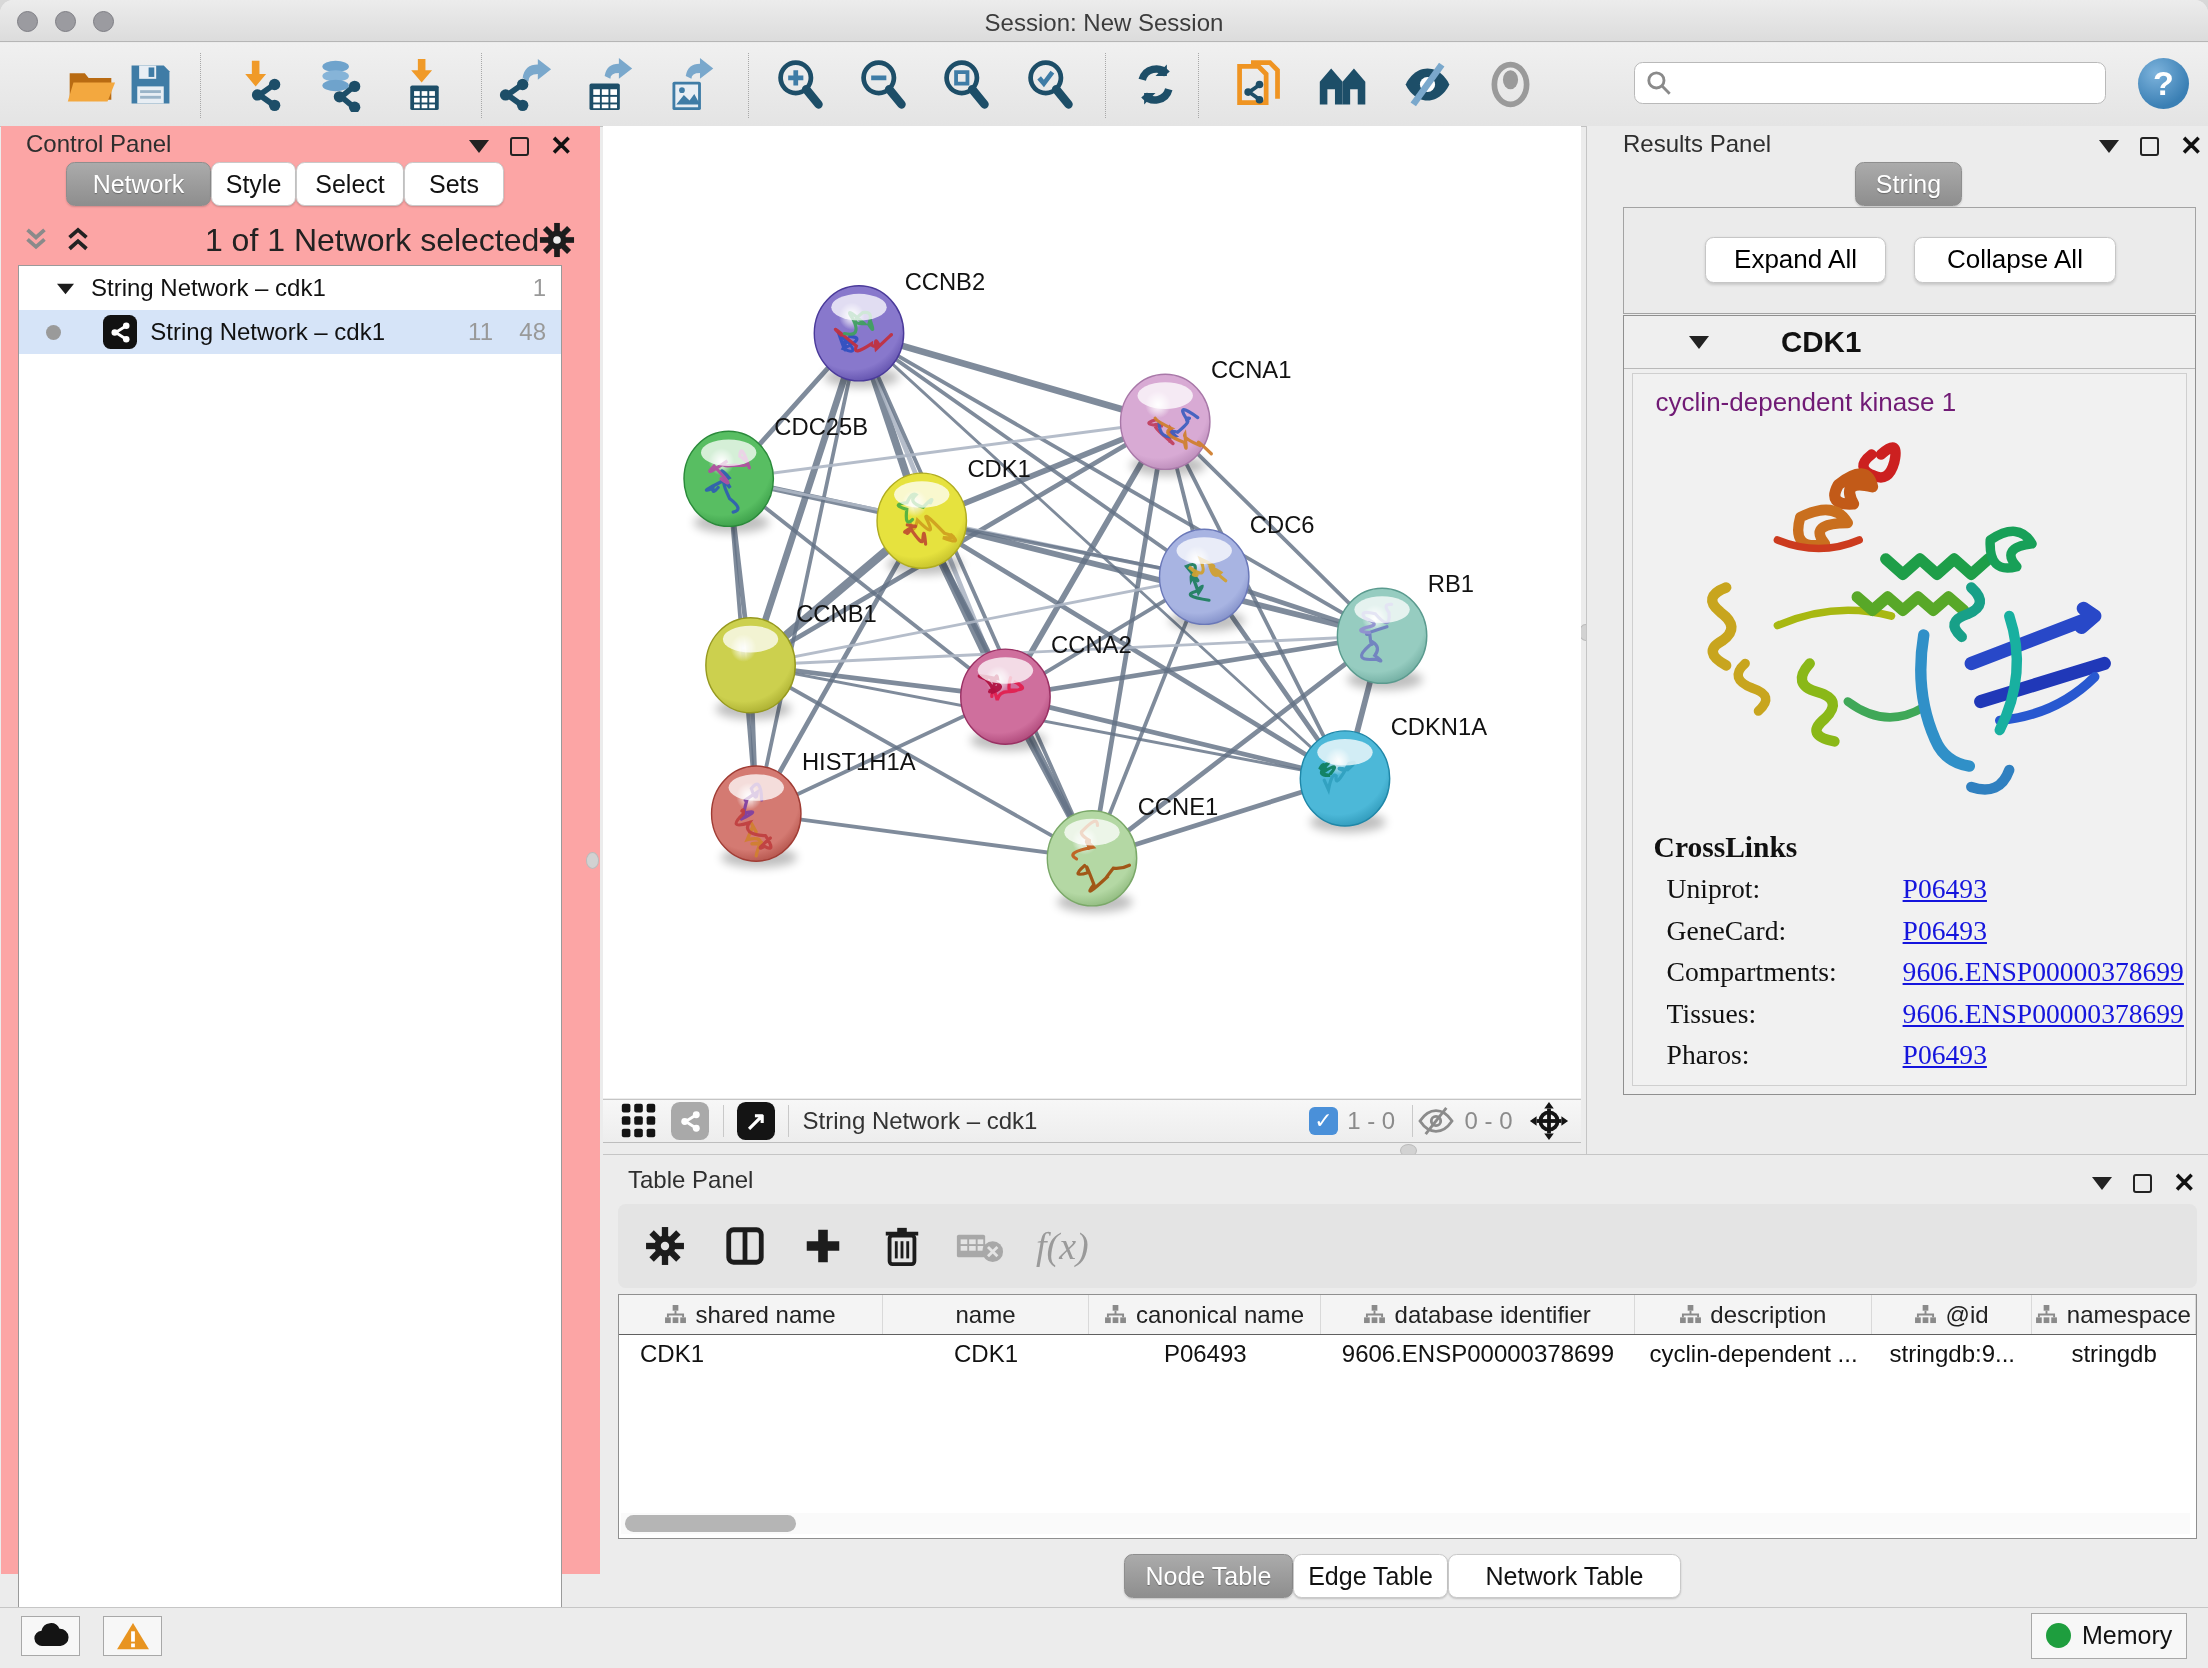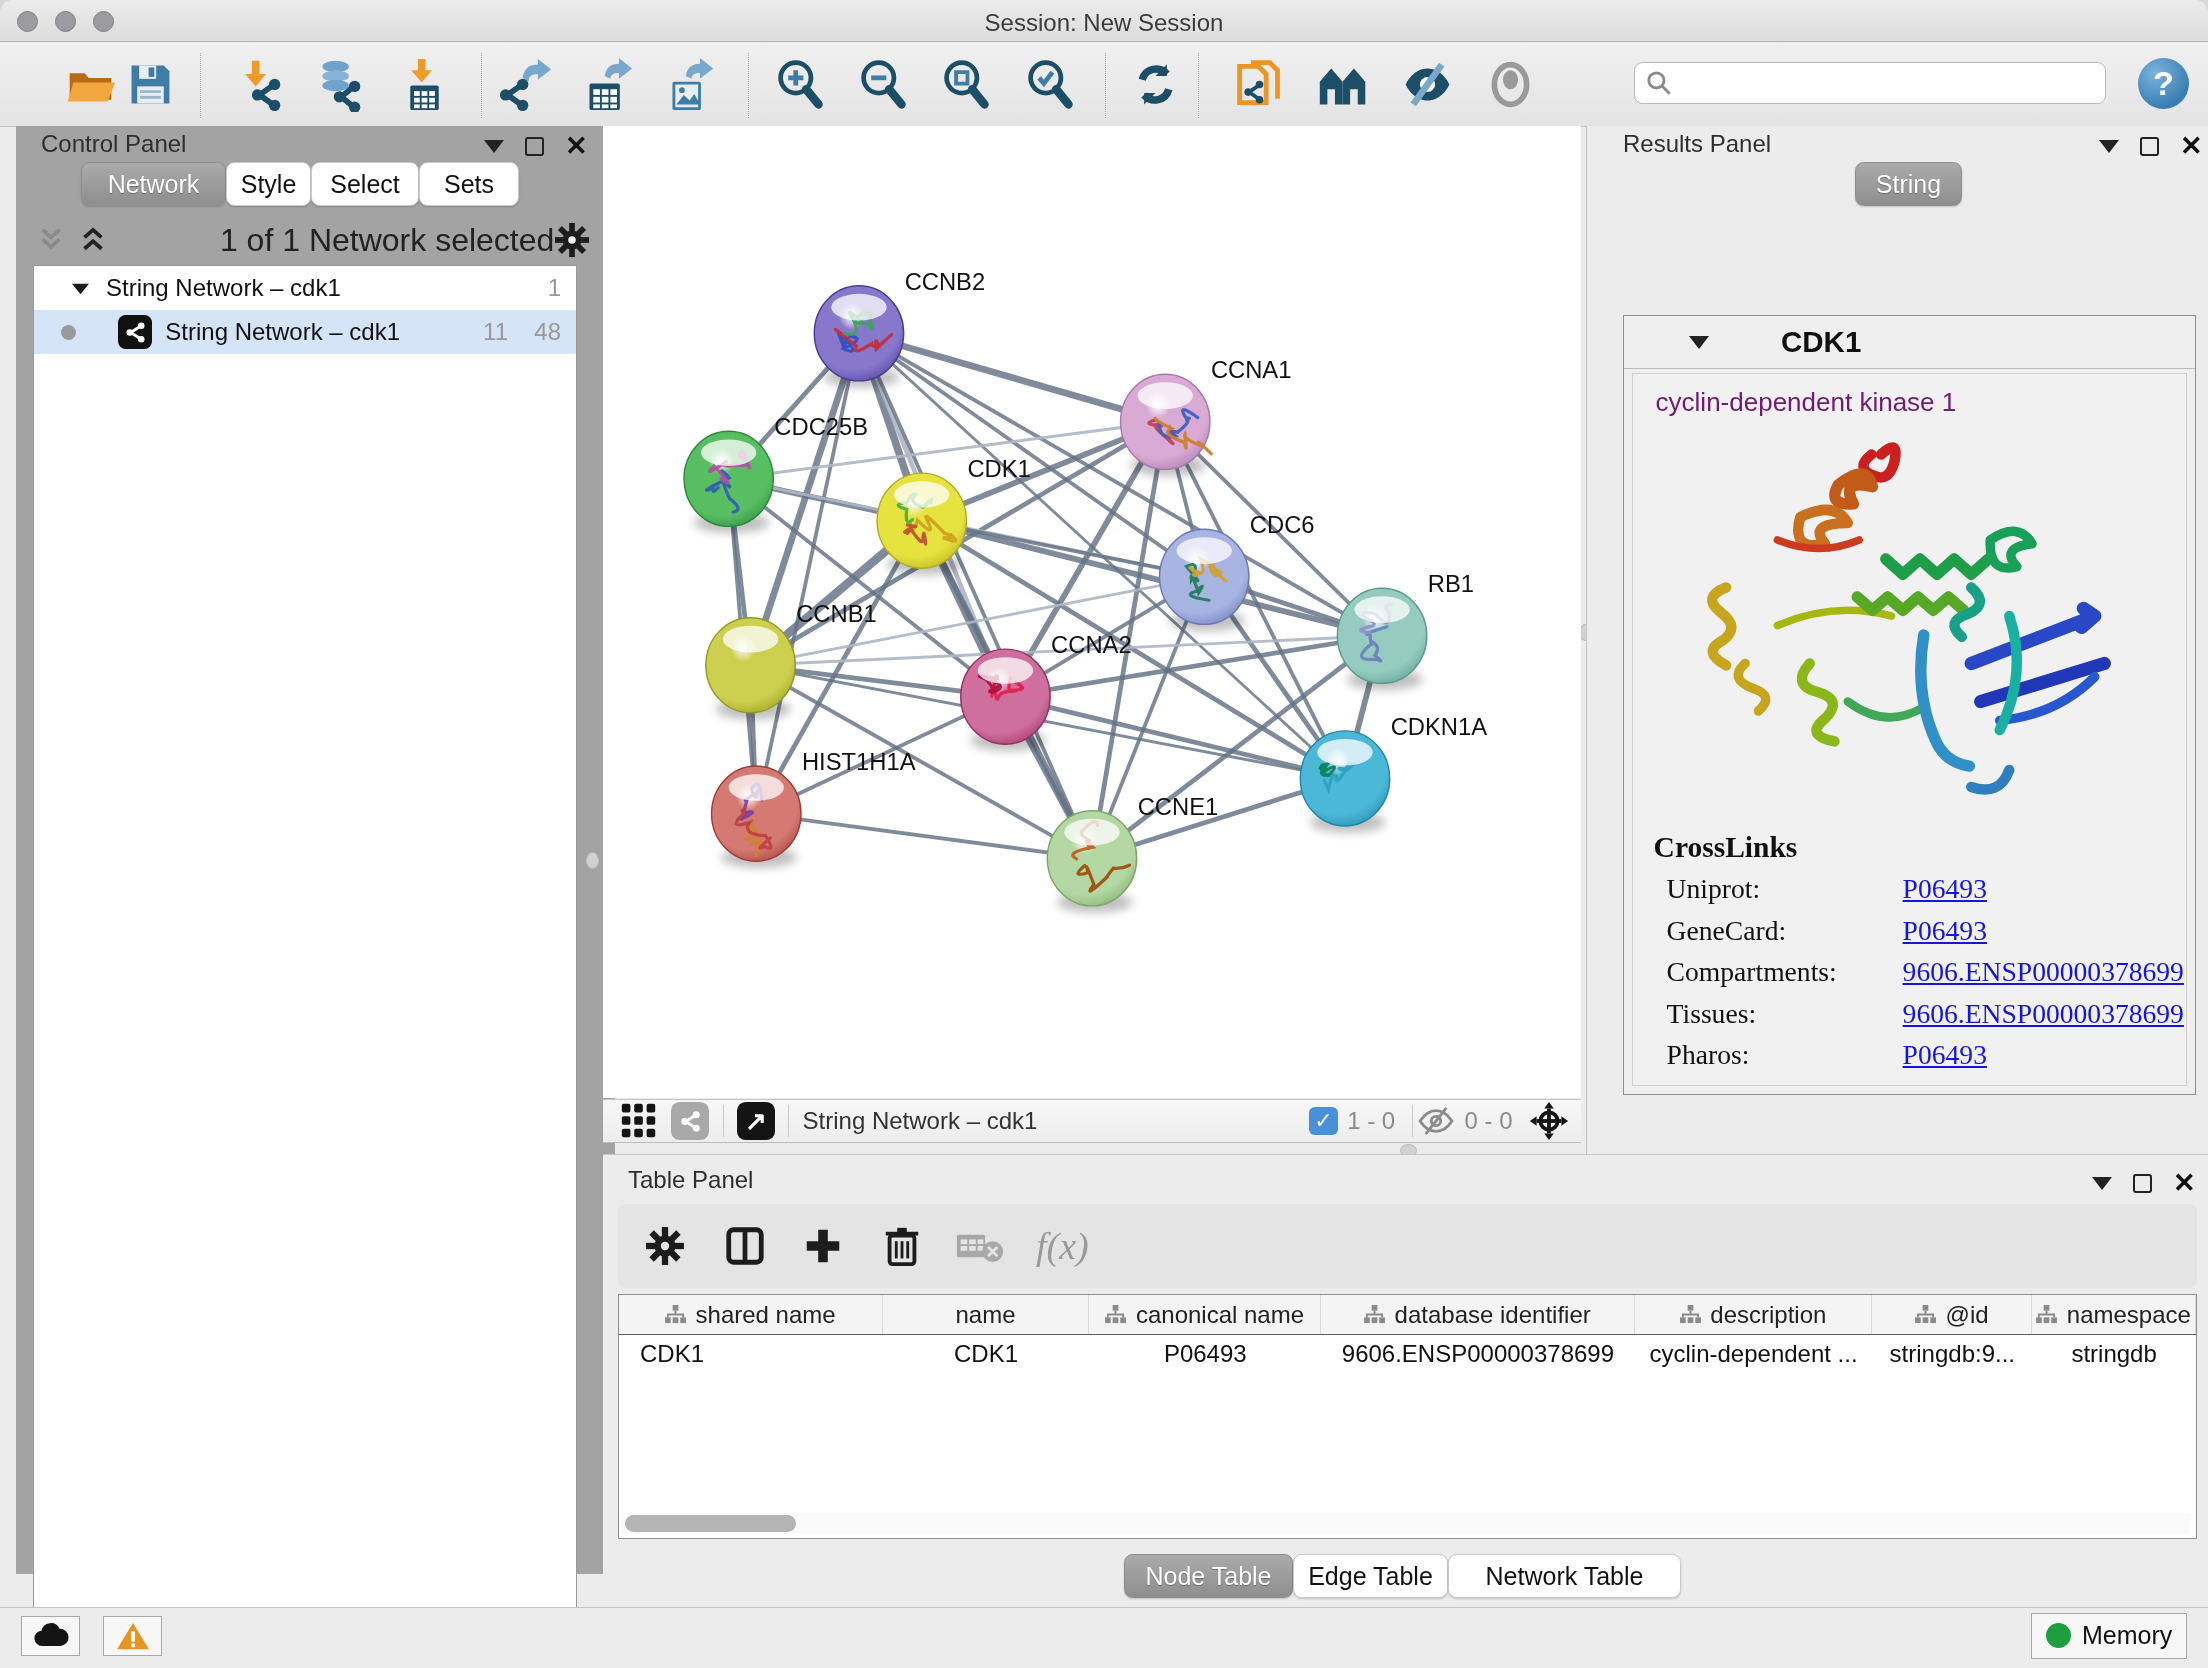--- a/index.html
+++ b/index.html
@@ -30,21 +30,21 @@
   .ph-icons { position:absolute; display:flex; gap:21px; align-items:center; }
   .ph-tri { width:0;height:0;border-left:10.5px solid transparent;border-right:10.5px solid transparent;border-top:13.3px solid #222; }
   .ph-float { width:19px;height:19px;border:2.9px solid #222;border-radius:2.9px; }
   .ph-x { font-size:27px; font-weight:bold; color:#111; line-height:19px; }
 
   .seg-tab { height:44px; display:flex; align-items:center; justify-content:center; font-size:25px;
     background:#fff; color:#111; border:1px solid #c9c9c9; border-radius:8.6px; box-shadow:0 1px 1.9px rgba(0,0,0,.18); }
   .seg-sel { background:linear-gradient(#ababab,#8e8e8e); color:#fff; border-color:#8e8e8e; text-shadow:0 1px 1px rgba(0,0,0,.3); }
 
   
-  .control-panel { position:absolute; left:16px; top:126px; width:599px; height:1448px; background:#a3a3a3; }
+  .control-panel { position:absolute; left:1px; top:126px; width:599px; height:1448px; background:#fca5a5; }
   .cp-tabs { position:absolute; left:65px; top:36px; display:flex; }
   .cp-info { position:absolute; left:19px; top:91px; width:561px; height:46px; display:flex; align-items:center; }
   .cp-list { position:absolute; left:17px; top:139px; width:544px; height:1402px; background:#fff; border:1px solid #9a9a9a; }
   .tree-row { position:relative; height:44px; display:flex; align-items:center; font-size:24px; color:#111; }
   .tree-row .cnt { position:absolute; color:#999; font-size:24px; }
   .row-sel { background:#d6e4f8; }
   .share-badge { width:34px; height:34px; border-radius:7.6px; background:#111; display:flex; align-items:center; justify-content:center; }
 
   
   .network-view { position:absolute; left:603px; top:126px; width:978px; height:972px; background:#fff; overflow:hidden; }
@@ -636,20 +636,28 @@
   <div class="results-panel">
     <div class="panel-title-row" style="left:36px; top:3.8px;">Results Panel</div>
     <div class="ph-icons" style="left:512px; top:11.4px;">
       <div class="ph-tri"></div>
       <div class="ph-float"></div>
       <div class="ph-x">✕</div>
     </div>
     <div class="seg-tab seg-sel" style="position:absolute; left:268px; top:36px; width:107px;">
       <span>String</span>
     </div>
+    <div class="rp-box1">
+      <div class="rp-btn" style="left:81px; width:181px;">
+          <span>Expand All</span>
+        </div>
+      <div class="rp-btn" style="left:290px; width:202px;">
+          <span>Collapse All</span>
+        </div>
+    </div>
     <div class="rp-box2">
       <div class="gene-head">
         <div class="ph-tri" style="margin-left:65px"></div>
         <span style="margin-left:72px; font-size:29.5px; font-weight:bold; color:#111;">CDK1</span>
       </div>
       <div class="gene-body">
         <div style="margin:13.3px 0 0 23px; font-size:26px; color:#701a75;">cyclin-dependent kinase 1</div>
 
         <svg width="447" height="399" viewBox="0 0 470 420" style="display:block; margin:7.6px auto 0;">
           <g fill="none" stroke-linecap="round" stroke-linejoin="round">

